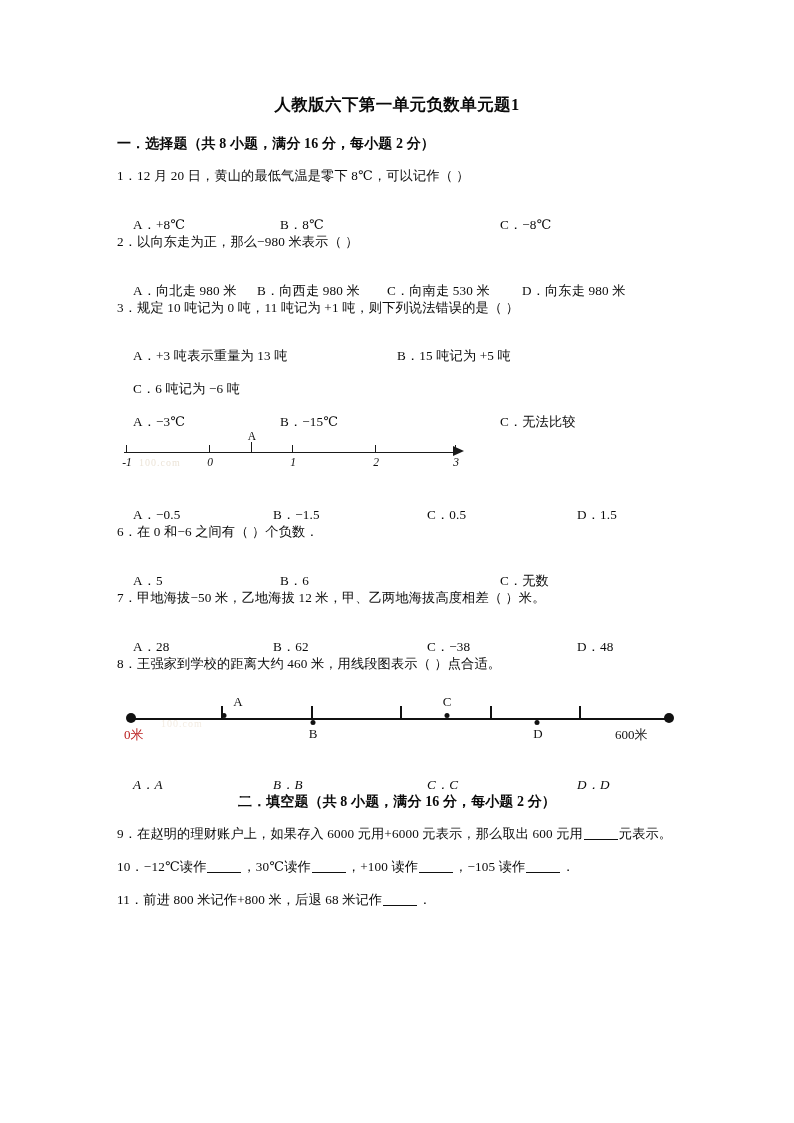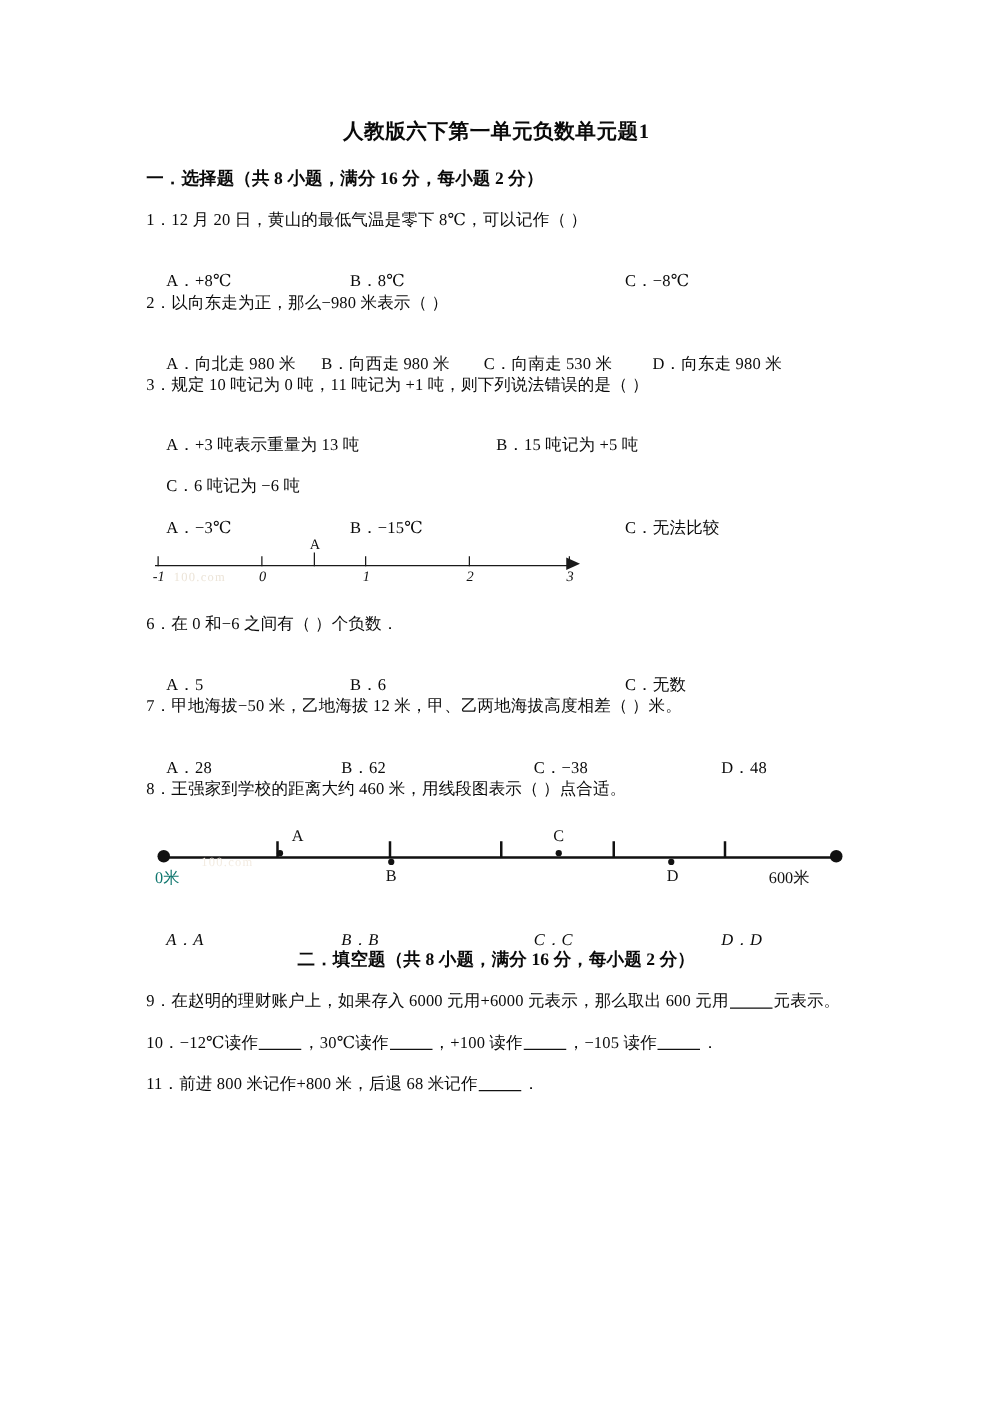--- a/index.html
+++ b/index.html
@@ -222,21 +222,21 @@
   .nl8-ptlabel.top { top: 6px; }
   .nl8-ptlabel.bottom { top: 38px; }
   .nl8-end-label {
     position: absolute;
     top: 38px;
     font-size: 13px;
     color: #111;
     white-space: nowrap;
   }
   .nl8-end-label.zero {
-    color: #0f766e;
+    color: #b91c1c;
   }
   .wm8 {
     position: absolute;
     top: 30px;
     left: 44px;
     font-size: 10px;
     color: #f3ece2;
     letter-spacing: 1px;
   }
 </style>
@@ -296,20 +296,26 @@
 
       <div class="nl5-label" style="left:10px;">-1</div>
       <div class="nl5-label" style="left:93px;">0</div>
       <div class="nl5-label" style="left:176px;">1</div>
       <div class="nl5-label" style="left:259px;">2</div>
       <div class="nl5-label" style="left:339px;">3</div>
 
       <div class="wm5">100.com</div>
     </div>
 
+    <div class="opt-row">
+      <span class="opt c1">A．−0.5</span>
+      <span class="opt c2">B．−1.5</span>
+      <span class="opt c3">C．0.5</span>
+      <span class="opt c4">D．1.5</span>
+    </div>
 
     <div class="q-stem">6．在 0 和−6 之间有（      ）个负数．</div>
     <div class="opt-row">
       <span class="opt t1">A．5</span>
       <span class="opt t2">B．6</span>
       <span class="opt t3">C．无数</span>
     </div>
 
     <div class="q-stem">7．甲地海拔−50 米，乙地海拔 12 米，甲、乙两地海拔高度相差（      ）米。</div>
     <div class="opt-row">

